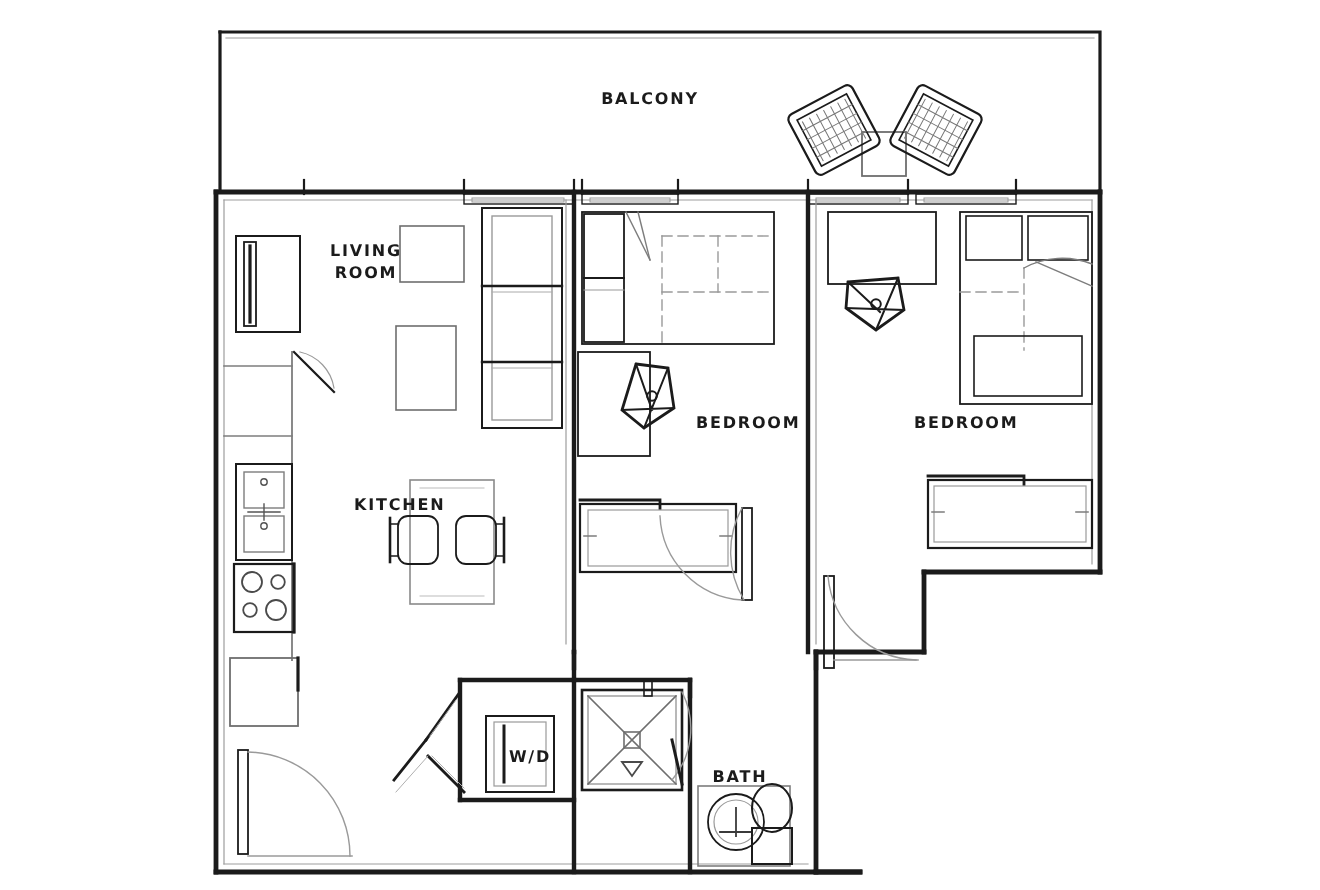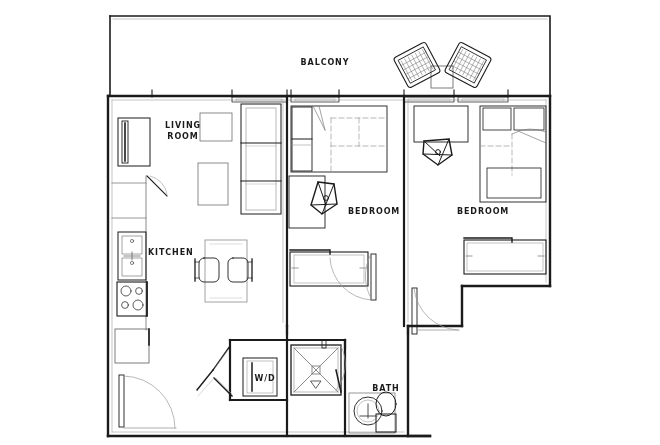--- a/index.html
+++ b/index.html
@@ -308,28 +308,28 @@
 
       <g>
         <path d="M287 326 L287 334" stroke-width="2.2"></path>
         <path d="M345 340 L345 348" stroke-width="2.2"></path>
         <path d="M408 326 L408 334" stroke-width="2.2"></path>
       </g>
 
     </g>
   </svg>
 
-  <div class="room-label" style="left:295px; top:57px; width:60px;">BALCONY</div>
+  <div class="room-label" style="left:295px; top:44px; width:60px;">BALCONY</div>
 
   <div class="room-label" style="left:162px; top:120px; width:42px;">LIVING
 ROOM</div>
 
-  <div class="room-label" style="left:148px; top:247px; width:44px;">KITCHEN</div>
+  <div class="room-label" style="left:148px; top:247px; width:44px;padding-left:29px;">KITCHEN</div>
 
   <div class="room-label" style="left:348px; top:206px; width:48px;">BEDROOM</div>
 
   <div class="room-label" style="left:457px; top:206px; width:48px;">BEDROOM</div>
 
-  <div class="room-label" style="left:356px; top:383px; width:28px;margin-left:16px;">BATH</div>
+  <div class="room-label" style="left:356px; top:383px; width:28px;">BATH</div>
 
   <div class="room-label" style="left:254px; top:373px; width:22px;text-align:center;">W/D</div>
 
 </div>
 
 </body></html>

